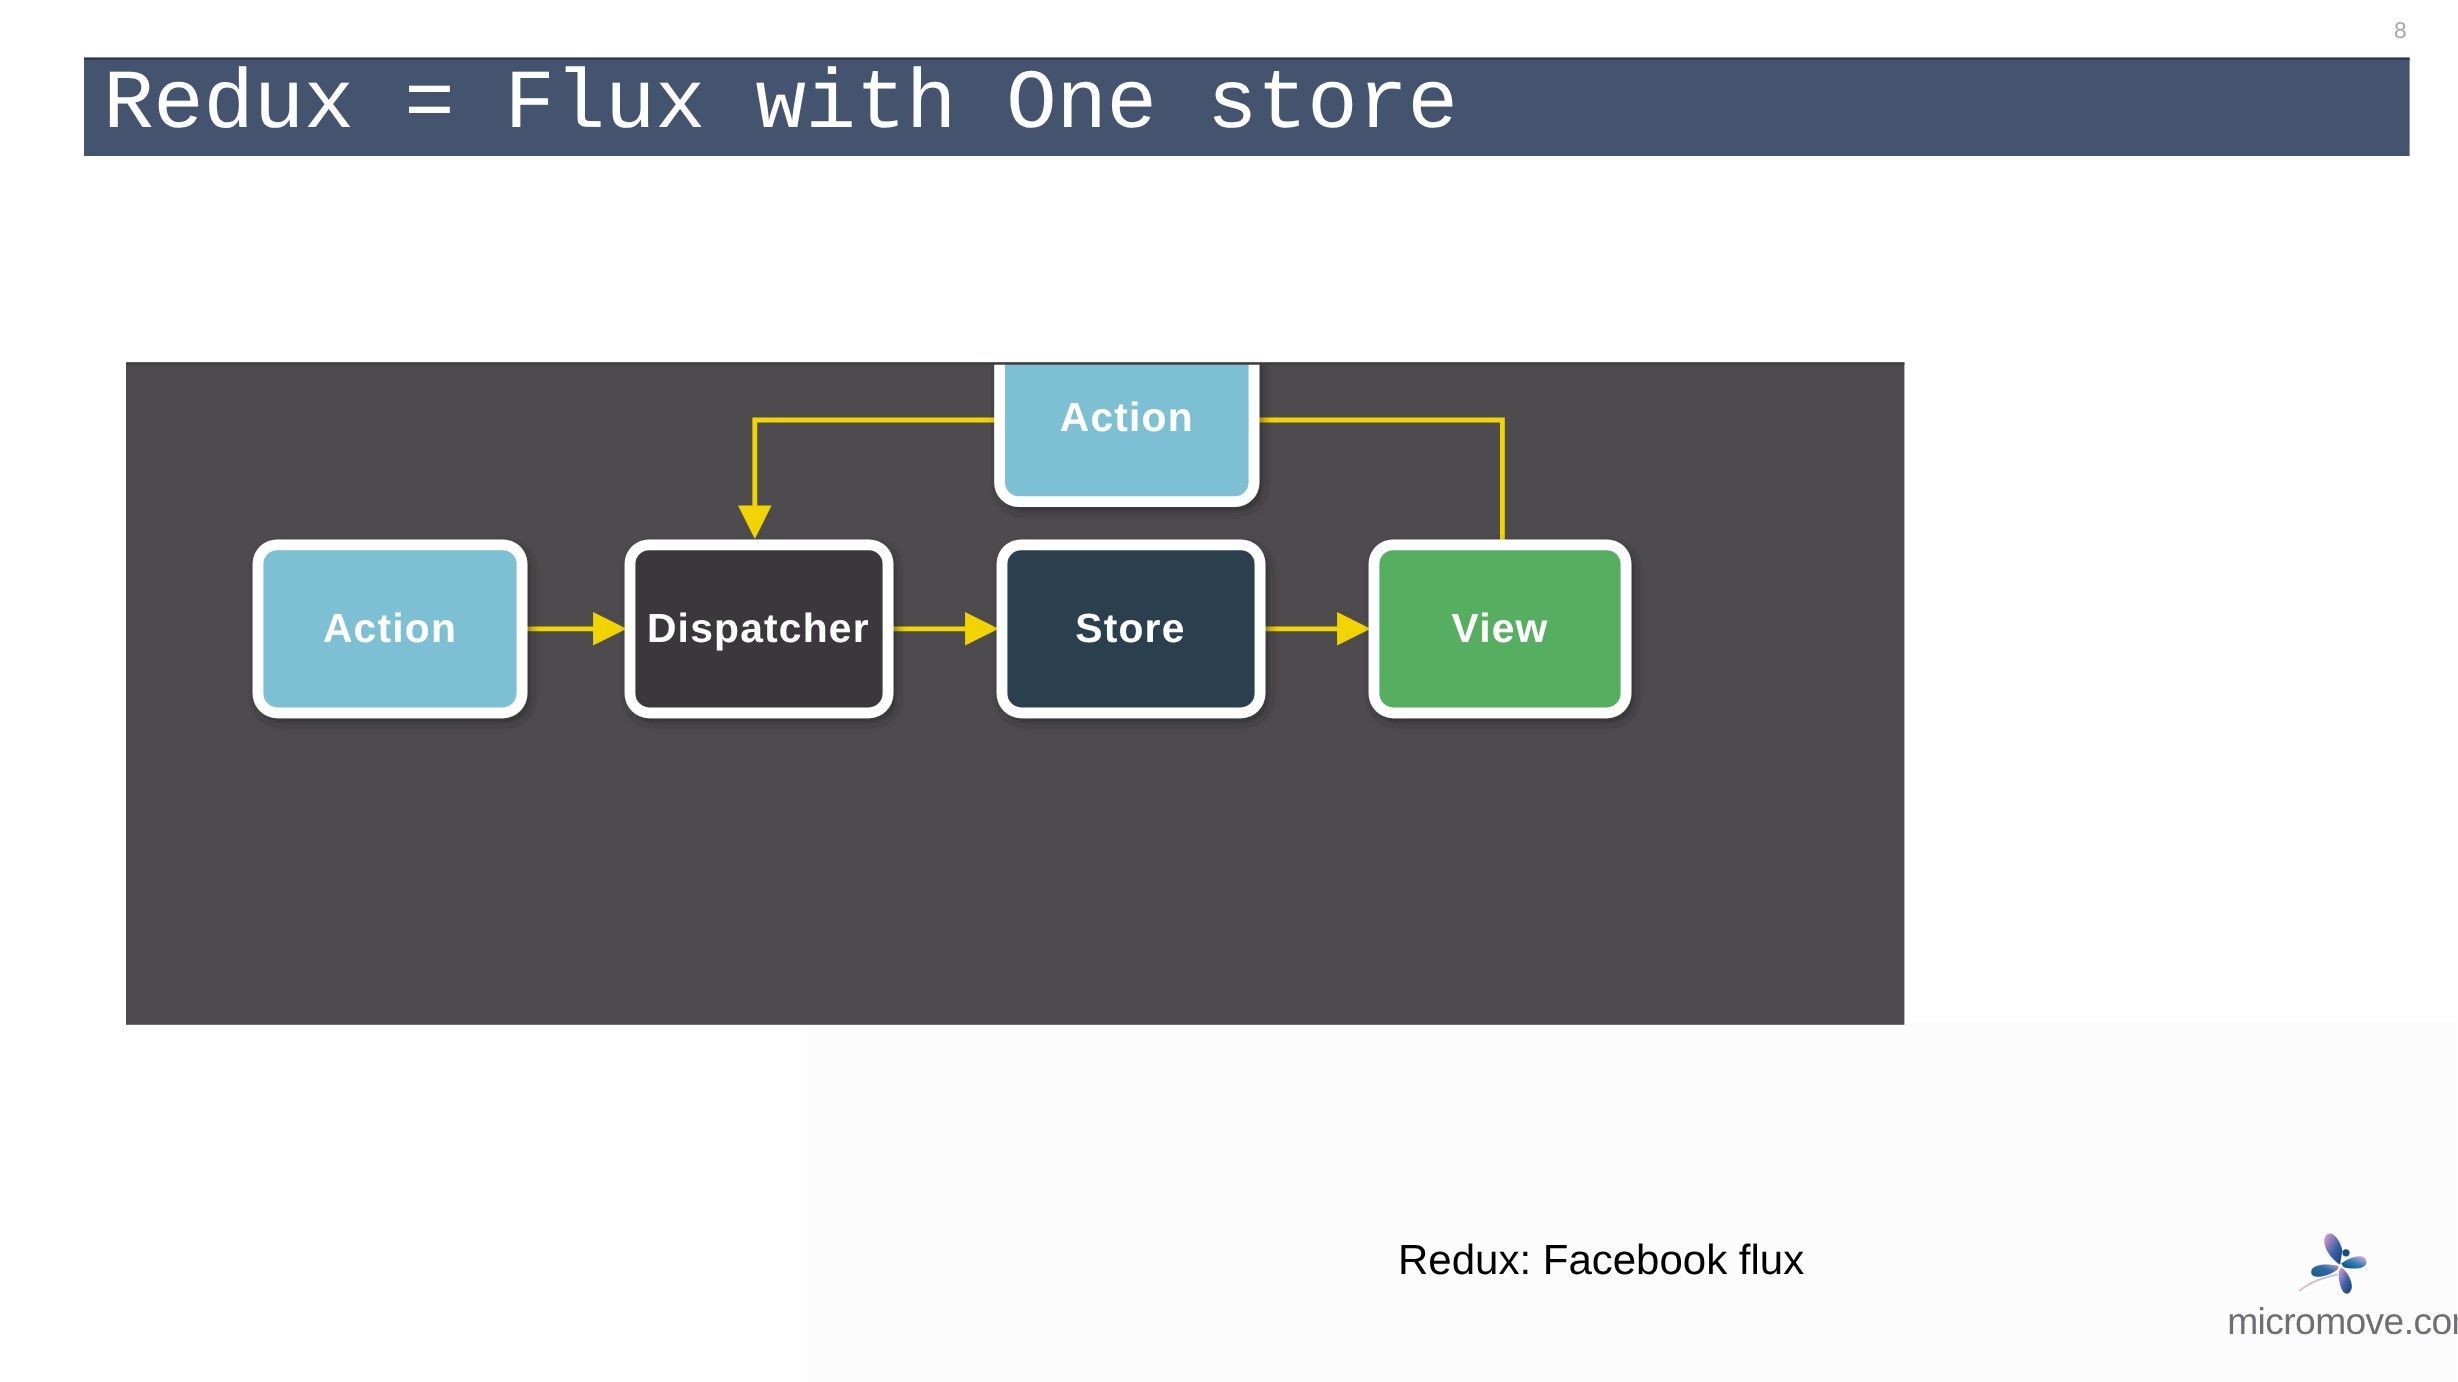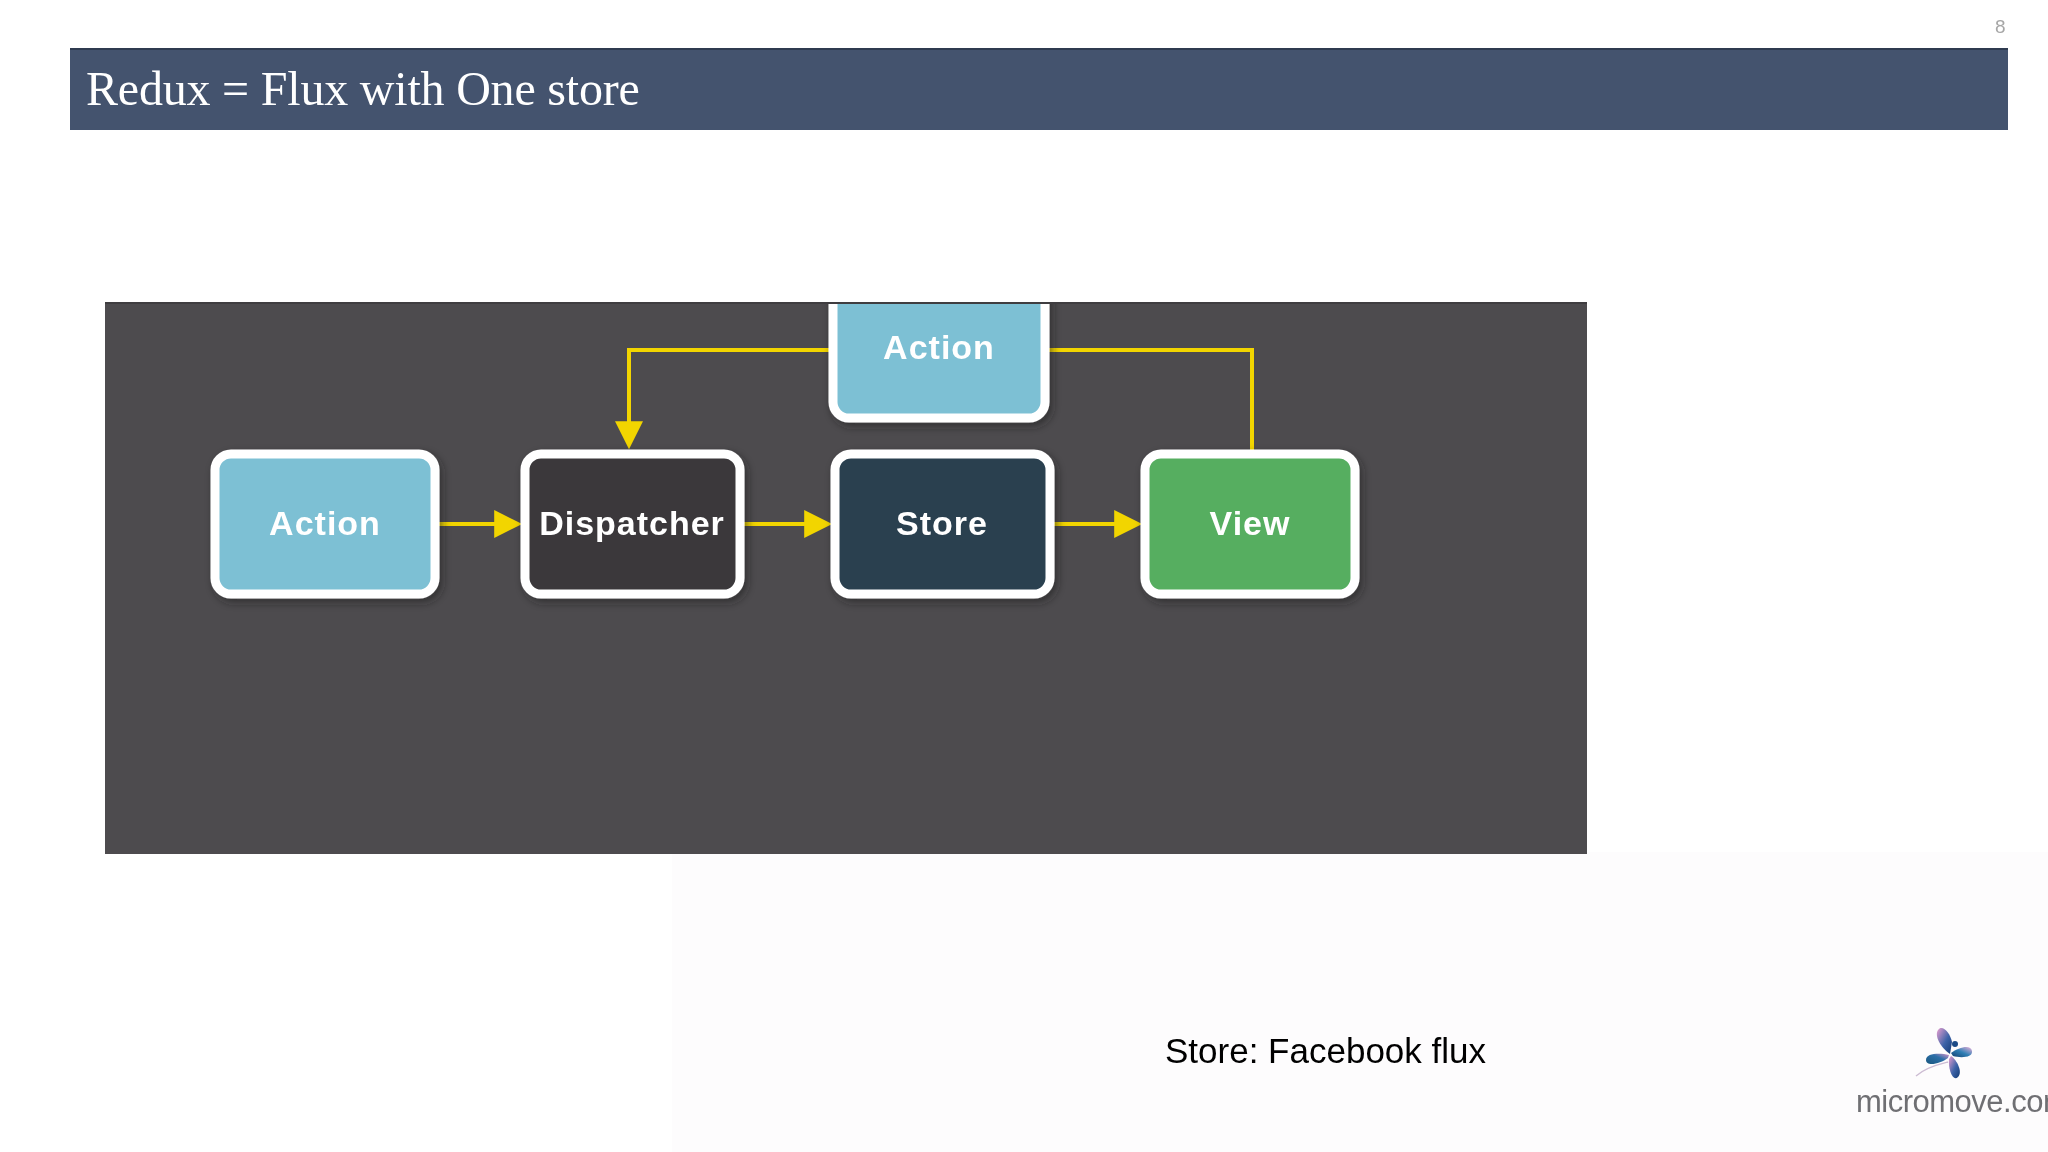--- a/index.html
+++ b/index.html
@@ -47,24 +47,24 @@
     background: #44536e;
     border-top: 2px solid #2f3b50;
     box-sizing: border-box;
   }
   #title-text {
     position: absolute;
     left: 16px;
     top: 50%;
     transform: translateY(-52%);
     color: #ffffff;
-    font-size: 48px;
+    font-size: 70px;
     font-weight: 400;
     white-space: nowrap;
-    font-family: Liberation Serif, serif;
+    font-family: Liberation Mono, monospace;
     letter-spacing: -0.2px;
   }
 
   
   #diagram-panel {
     position: absolute;
     left: 105px;
     top: 302px;
     width: 1482px;
     height: 550px;
@@ -185,21 +185,21 @@
     </g>
     <text class="node-label" x="837" y="222">Store</text>
 
     <g filter="url(#box-shadow-f)">
       <rect x="1040" y="150" width="210" height="140" rx="16" ry="16" fill="#56ae61" stroke="#ffffff" stroke-width="9"></rect>
     </g>
     <text class="node-label" x="1145" y="222">View</text>
   </svg>
 </div>
 
-<div id="source-caption">Store: Facebook flux</div>
+<div id="source-caption">Redux: Facebook flux</div>
 
 <div id="logo">
   <svg id="logo-mark" viewBox="0 0 72 62" xmlns="http://www.w3.org/2000/svg">
     <defs>
       <linearGradient id="petal-a" x1="0" y1="0" x2="1" y2="1">
         <stop offset="0%" stop-color="#e99fd0"></stop>
         <stop offset="55%" stop-color="#3d63a8"></stop>
         <stop offset="100%" stop-color="#123a74"></stop>
       </linearGradient>
       <linearGradient id="petal-b" x1="1" y1="0" x2="0" y2="1">

